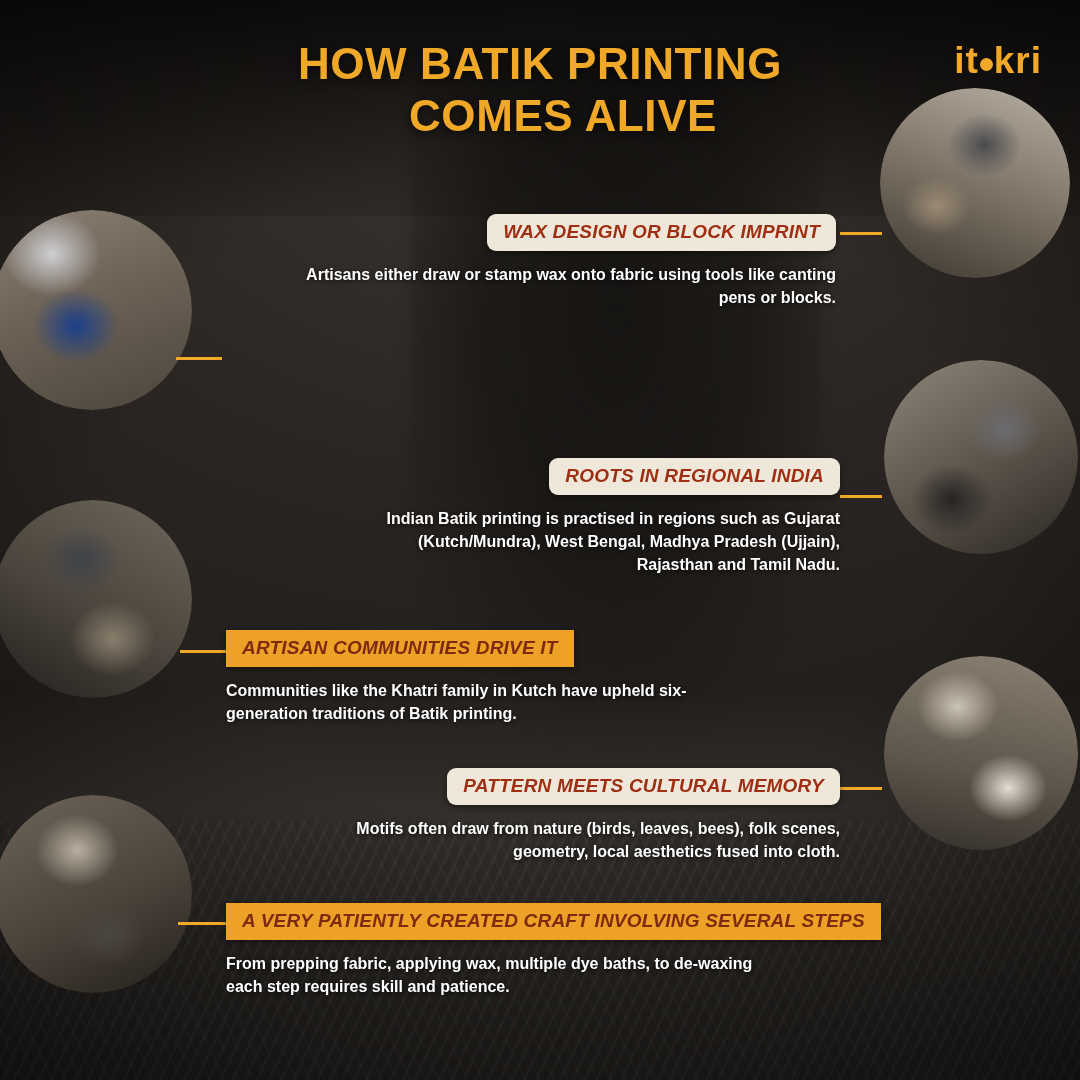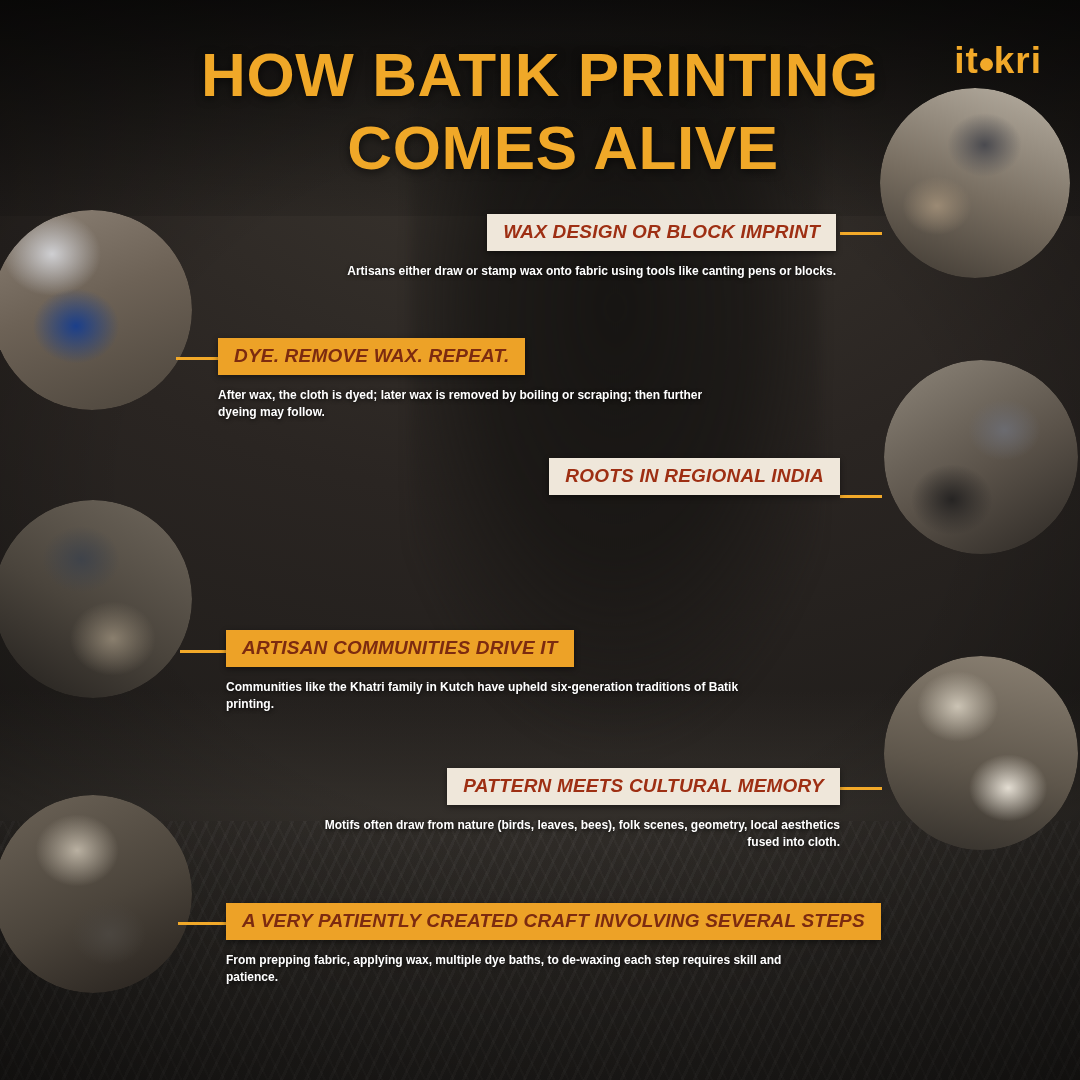--- a/index.html
+++ b/index.html
@@ -62,21 +62,21 @@
   }
 
   
   .title {
     position: absolute;
     top: 38px;
     left: 0;
     width: 100%;
     text-align: center;
     color: #f0a828;
-    font-size: 62px;
+    font-size: 44px;
     line-height: 1.18;
     font-weight: 800;
     letter-spacing: 0.6px;
     text-shadow: 0 2px 10px rgba(0,0,0,0.6);
   }
   .title .l2 { display: block; margin-left: 46px; }
 
   .logo {
     position: absolute;
     right: 38px;
@@ -175,29 +175,30 @@
     font-size: 19px;
     font-weight: 800;
     font-style: italic;
     letter-spacing: 0.2px;
     white-space: nowrap;
     box-shadow: 0 2px 6px rgba(0,0,0,0.45);
   }
   .badge.cream {
     background: #efe7da;
     color: #9e2f13;
+    border-radius: 9px;
   }
   .badge.amber {
     background: #eda227;
     color: #7c2b10;
   }
   .body {
     margin-top: 12px;
     color: #ffffff;
-    font-size: 12px;
+    font-size: 16px;
     line-height: 1.45;
     font-weight: 700;
     text-shadow: 0 1px 4px rgba(0,0,0,0.75);
     max-width: 560px;
   }
   .body.right { text-align: right; }
   .body.left { text-align: left; }
 
   .connector {
     position: absolute;
@@ -280,27 +281,24 @@
   <div class="connector c3"></div>
   <div class="connector c4"></div>
   <div class="connector c5"></div>
   <div class="connector c6"></div>
 
   <div class="step s1">
     <div class="badge cream">WAX DESIGN OR BLOCK IMPRINT</div>
     <div class="body right">Artisans either draw or stamp wax onto fabric using tools like canting pens or blocks.</div>
   </div>
 
-  <div class="step s2">
-    <div class="badge amber">DYE. REMOVE WAX. REPEAT.</div>
-    <div class="body left">After wax, the cloth is dyed; later wax is removed by boiling or scraping; then further dyeing may follow.</div>
-  </div>
 
   <div class="step s3">
     <div class="badge cream">ROOTS IN REGIONAL INDIA</div>
+    <div class="body right">Indian Batik printing is practised in regions such as Gujarat (Kutch/Mundra), West Bengal, Madhya Pradesh (Ujjain), Rajasthan and Tamil Nadu.</div>
   </div>
 
   <div class="step s4">
     <div class="badge amber">ARTISAN COMMUNITIES DRIVE IT</div>
     <div class="body left">Communities like the Khatri family in Kutch have upheld six-generation traditions of Batik printing.</div>
   </div>
 
   <div class="step s6">
     <div class="badge amber">A VERY PATIENTLY CREATED CRAFT INVOLVING SEVERAL STEPS</div>
     <div class="body left">From prepping fabric, applying wax, multiple dye baths, to de-waxing each step requires skill and patience.</div>

